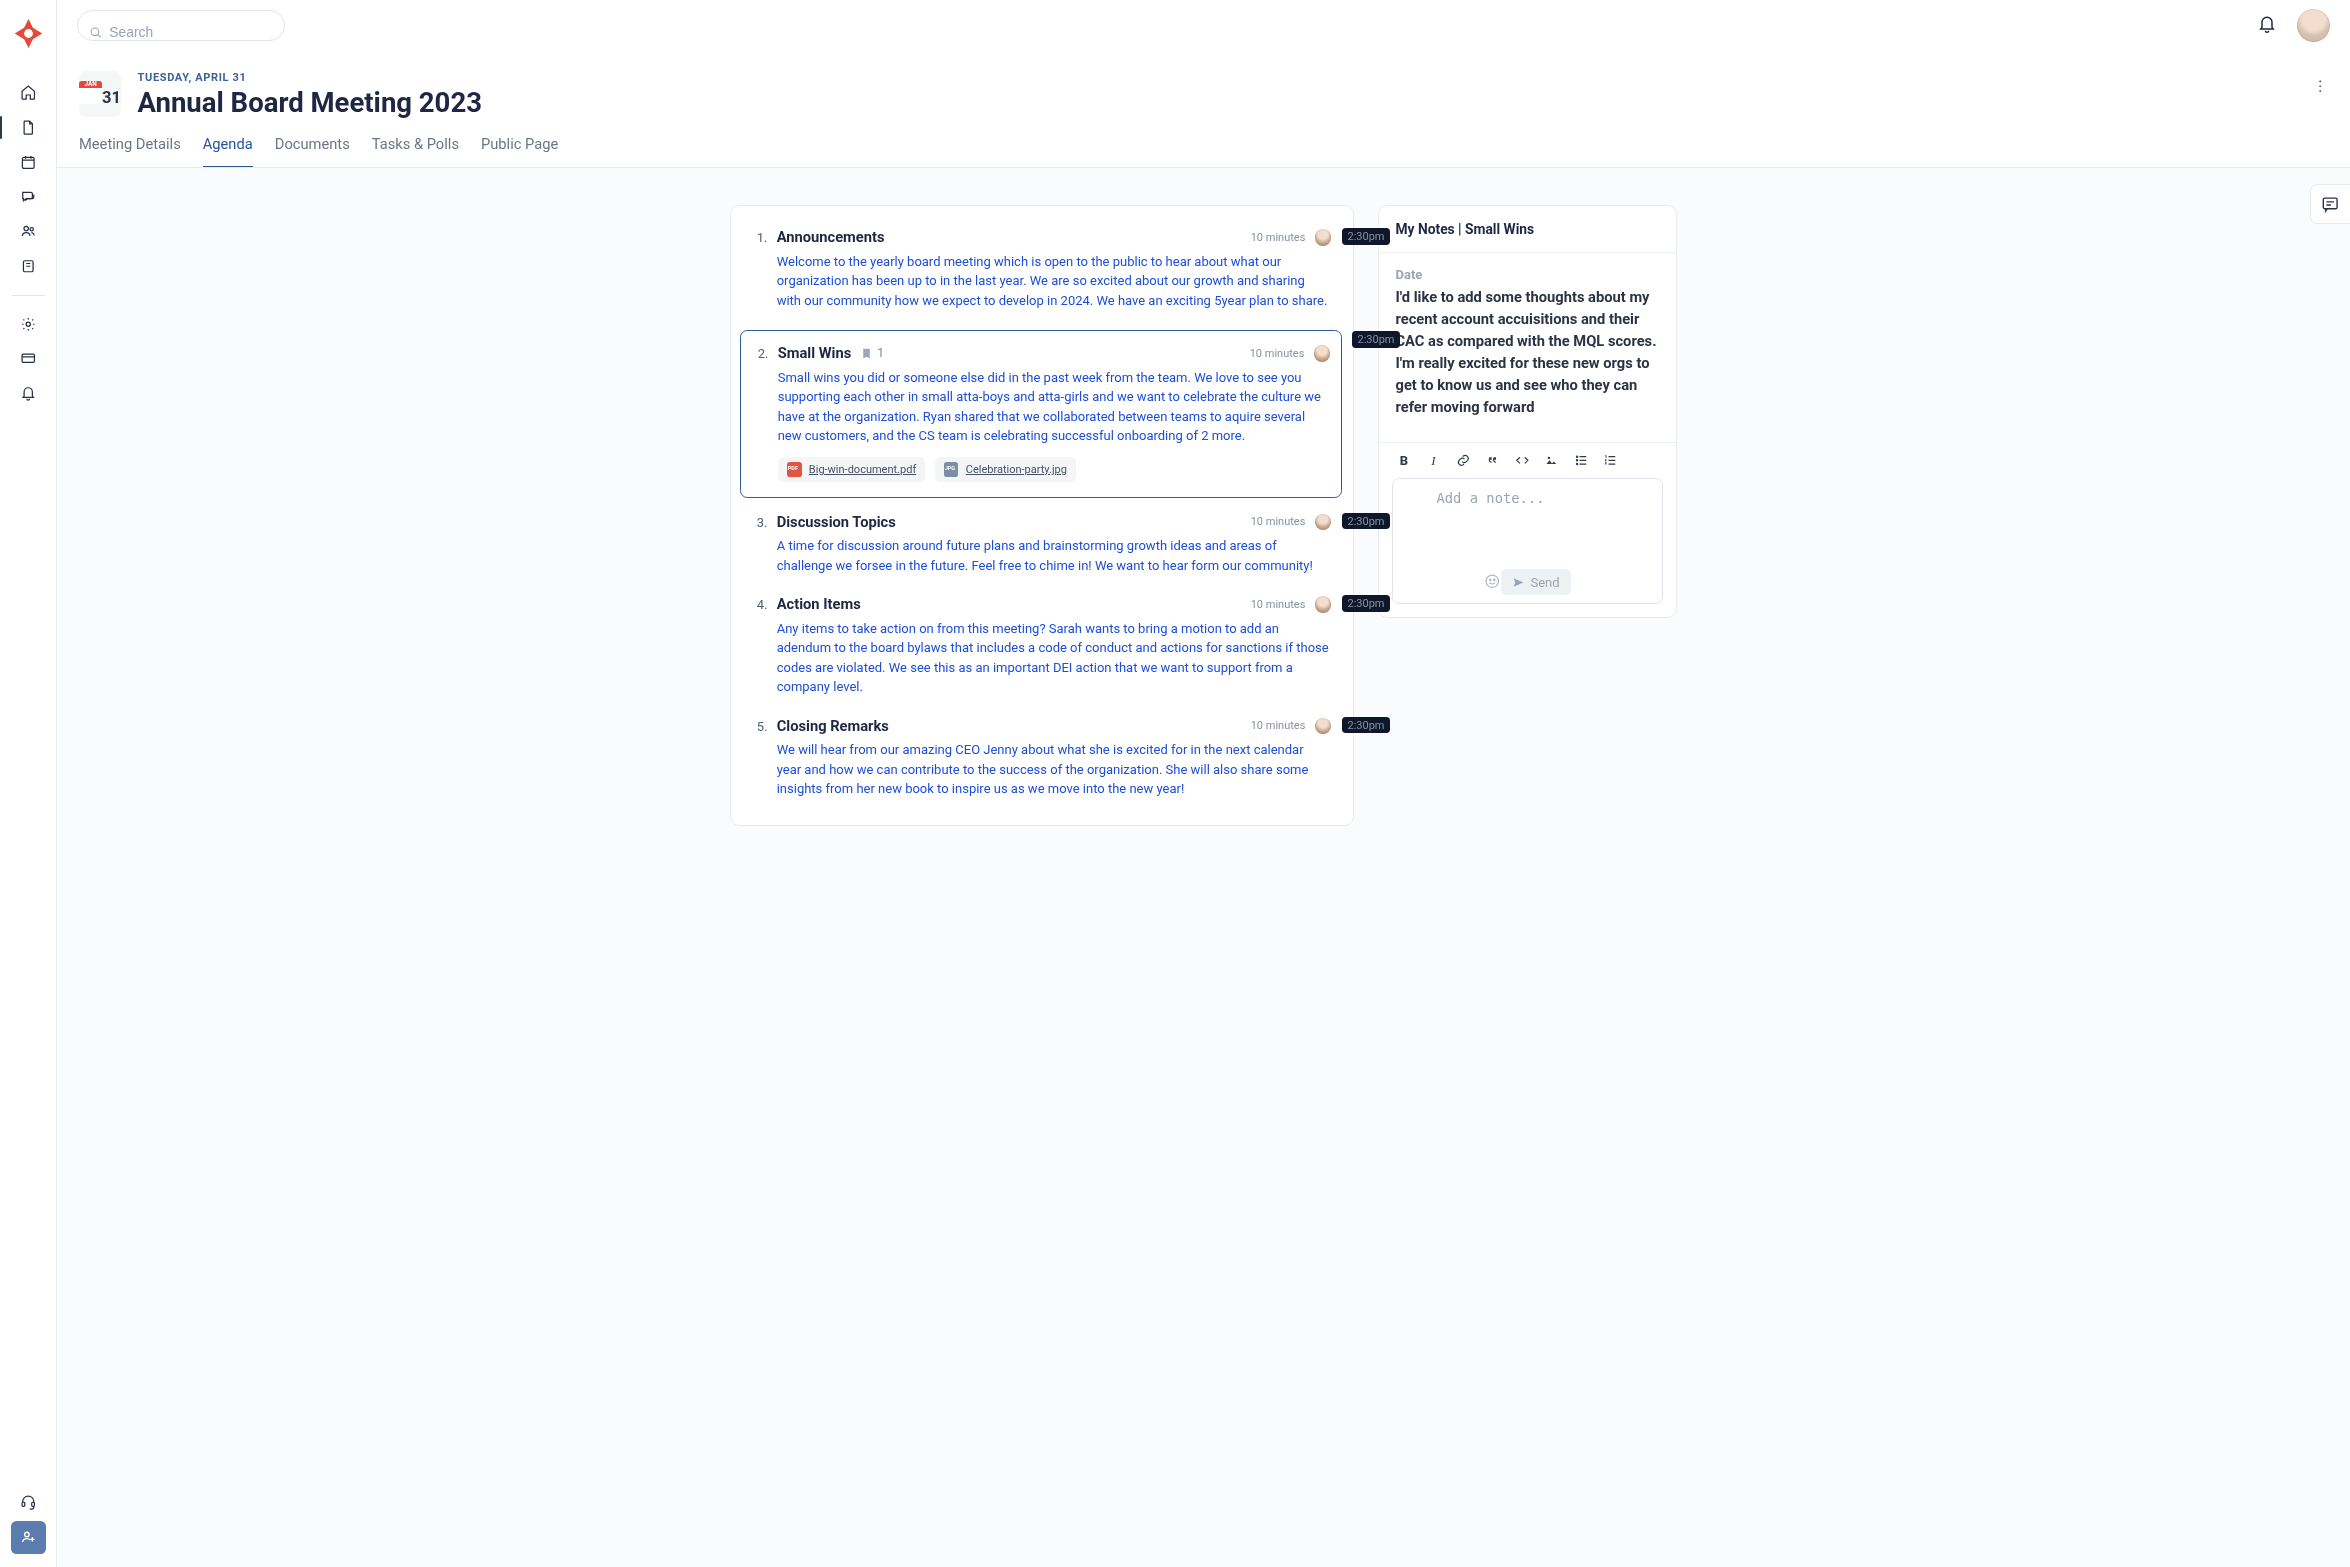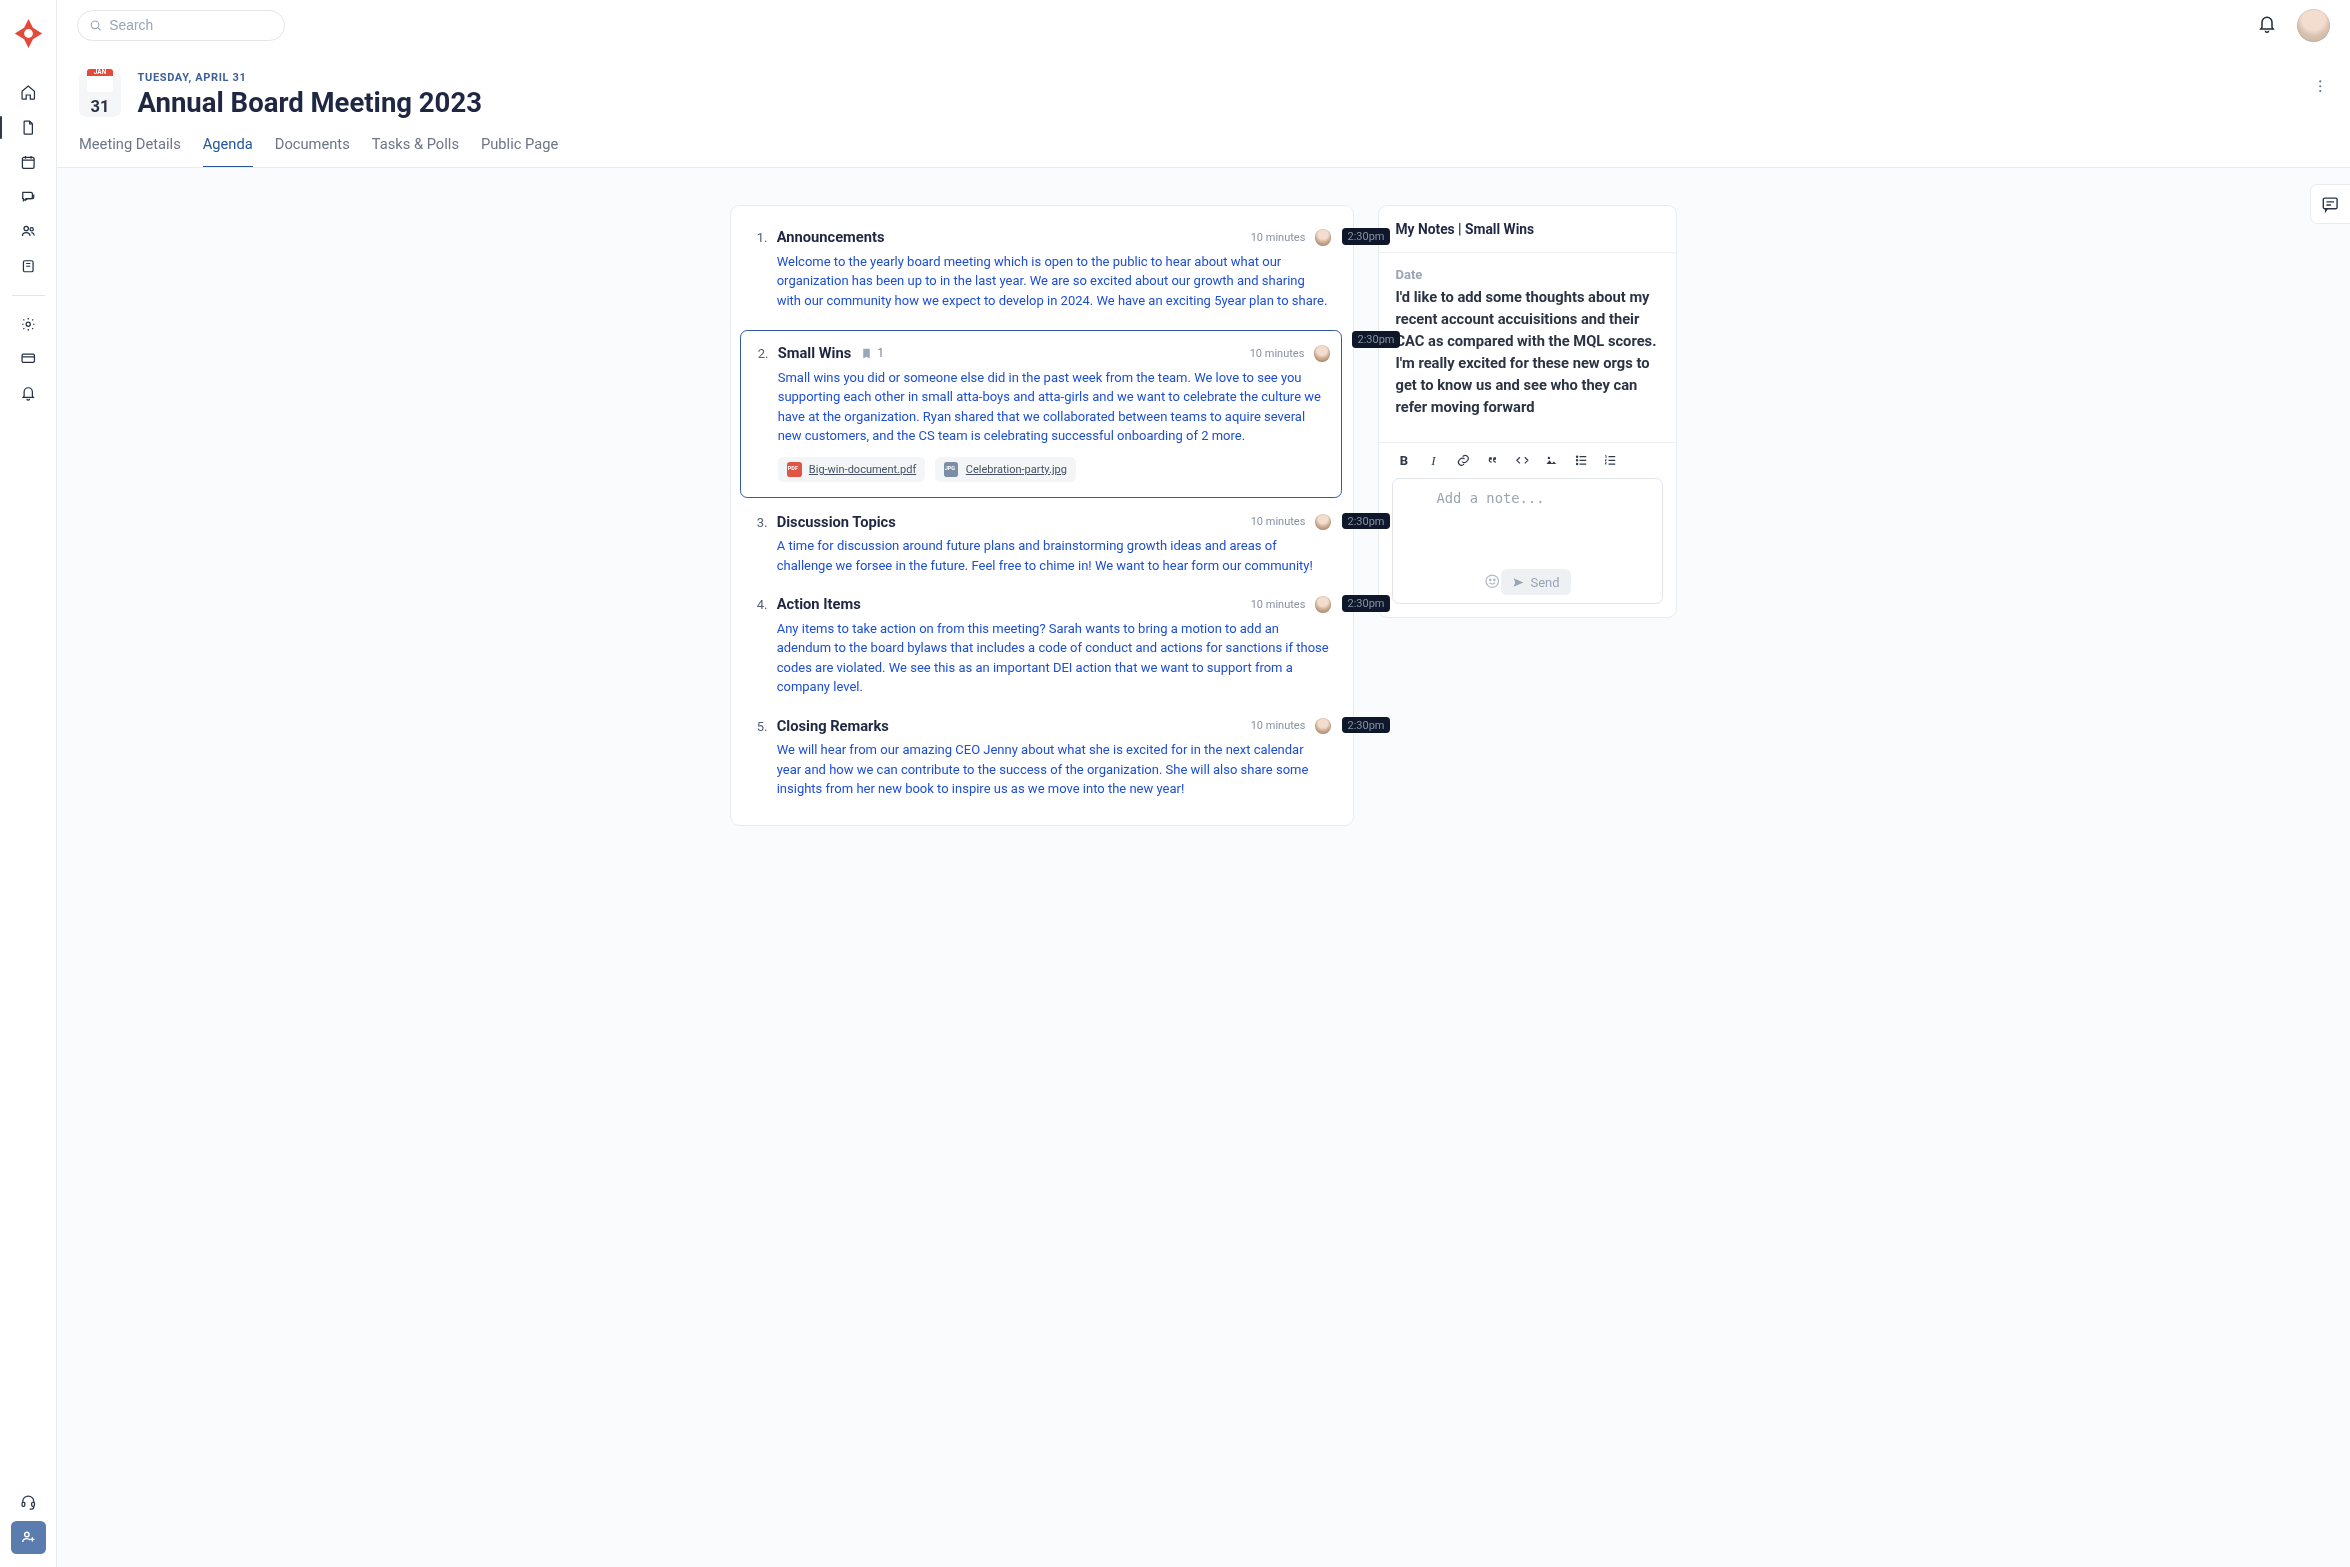--- a/index.html
+++ b/index.html
@@ -55,21 +55,21 @@
     cursor: pointer;
   }
   
   .main { display: flex; flex-direction: column; height: 100%; overflow: hidden; }
   .topbar {
     height: 51px;
     display: flex; align-items: center;
     padding: 0 20px;
   }
   .search {
-    display: flex; align-items: center;
+    display: flex; align-items: flex-end;
     width: 208px; height: 31px;
     border: 0.9px solid #e1e4e9;
     border-radius: 917px;
     padding: 0 11px;
     color: #7a8699;
     gap: 7.3px;
   }
   .search input {
     border: none; outline: none; background: transparent;
     font-size: 13.8px; color: #2a3445;
@@ -87,21 +87,21 @@
   
   .page-header {
     padding: 20px 22px 0 22px;
     display: flex; align-items: flex-start;
     gap: 16.5px;
   }
   .date-badge {
     width: 42px; height: 46px;
     border-radius: 7.3px;
     background: #f5f6f8;
-    display: flex; flex-direction: column; align-items: center; justify-content: center;
+    display: flex; flex-direction: row; align-items: center; justify-content: center;
     padding-top: 1.8px;
   }
   .date-badge .cal {
     width: 26px; height: 18.4px; position: relative;
     background: #fff; border-radius: 2.8px;
     display: flex; align-items: center; justify-content: center;
   }
   .date-badge .cal::before {
     content:""; position:absolute; left:0; right:0; top:-4.6px; height:7.3px;
     background:#e34a3a; border-top-left-radius:2.8px; border-top-right-radius:2.8px;

